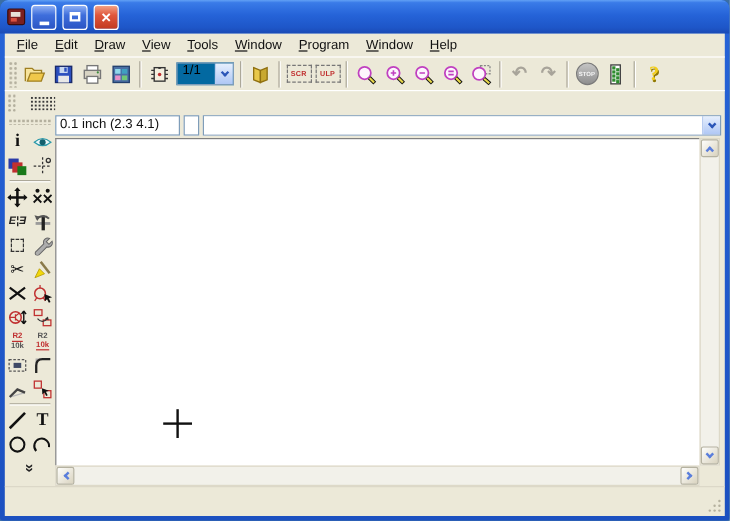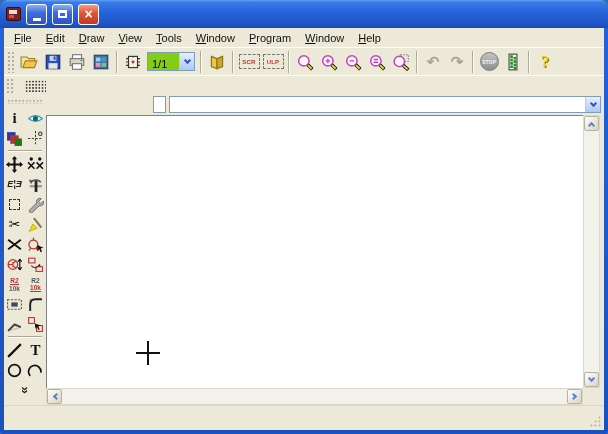--- a/index.html
+++ b/index.html
@@ -25,21 +25,21 @@
   
   .menubar{position:absolute;left:0;top:0;width:100%;height:19px;display:flex;align-items:center;padding-left:3px;}
   .mi{display:inline-block;padding:2px 7px;font-size:11px;color:#111;}
   .mi::first-letter{text-decoration:underline;}
   
   .maintb{position:absolute;left:0;top:19px;width:100%;height:28px;display:flex;align-items:center;padding-left:2px;border-top:1px solid #fff;}
   .tb{width:24px;height:24px;display:flex;align-items:center;justify-content:center;flex:0 0 auto;}
   .tsep{width:2px;height:22px;border-left:1px solid #ACA899;border-right:1px solid #fff;margin:0 3px;flex:0 0 auto;}
   .vgrip{width:7px;height:22px;margin:0 3px 0 1px;flex:0 0 auto;
          background-image:radial-gradient(circle,#B4B09E 1px,transparent 1.3px);background-size:4px 4px;}
-  .combo{width:48px;height:19px;background:#84cc16;border:1px solid #7F9DB9;display:flex;align-items:flex-end;font-size:11px;margin:0 2px;flex:0 0 auto;}
+  .combo{width:48px;height:19px;background:#0369a1;border:1px solid #7F9DB9;display:flex;align-items:flex-start;font-size:11px;margin:0 2px;flex:0 0 auto;}
   .combo .val{flex:1;padding-left:4px;}
   .combo-arrow{width:15px;height:17px;background:linear-gradient(180deg,#E6EFFD,#AFC7F5);border-left:1px solid #B8CCF0;
                display:flex;align-items:center;justify-content:center;}
   .chev{width:5px;height:5px;border-left:2px solid #2B56B8;border-bottom:2px solid #2B56B8;display:inline-block;}
   .chev.down{transform:rotate(-45deg);margin-top:-3px;}
   .chev.up{transform:rotate(135deg);margin-top:3px;}
   .chev.left{transform:rotate(45deg);margin-left:3px;}
   .chev.right{transform:rotate(-135deg);margin-left:-3px;}
   .sb-chev{border-color:#5A7EDC;}
   .filebox{width:21px;height:15px;border:1px dashed #777;color:#C03030;font-size:6px;font-weight:bold;
@@ -274,20 +274,21 @@
       </div>
     </div>
 
     <div class="parambar">
       <div class="pgrip"></div>
       <div class="gridbtn">
         <div class="griddots"></div>
       </div>
     </div>
 
+    <div class="coordbox">0.1 inch (2.3 4.1)</div>
     <div class="minibox"></div>
     <div class="cmdcombo">
       <input class="cmdinput" value="" style="">
       <div class="cmdarrow">
           <span class="chev down"></span>
         </div>
     </div>
 
     <div class="lefttb">
       <div class="hgrip"></div>

